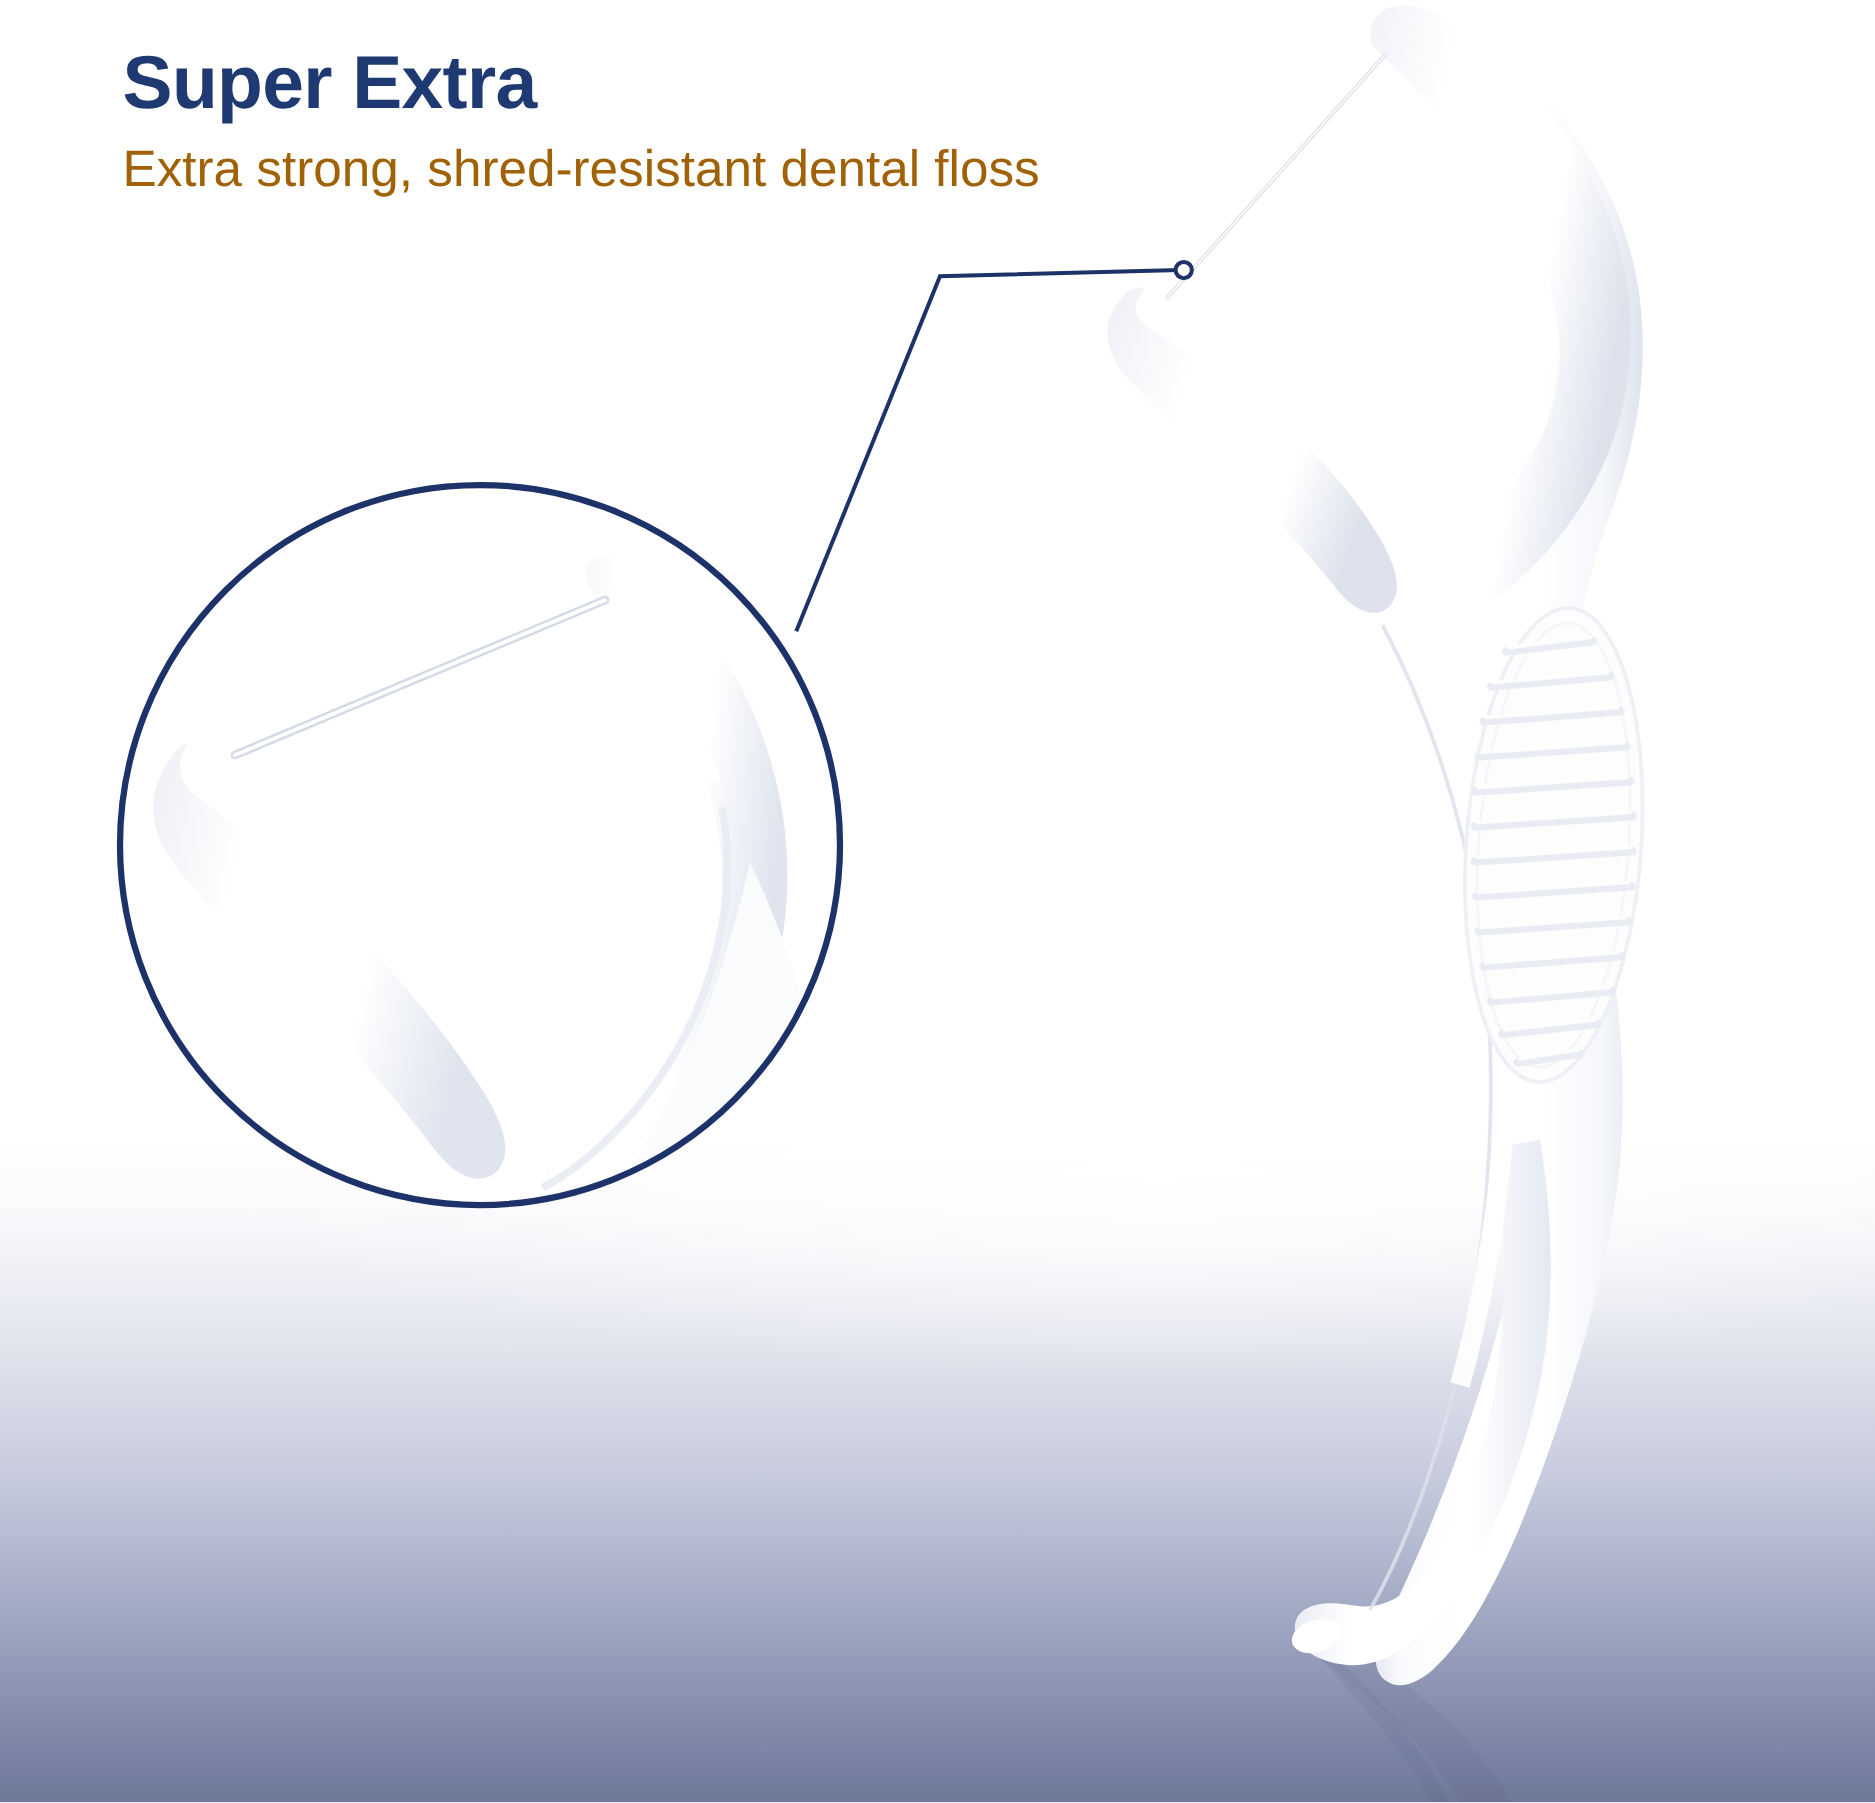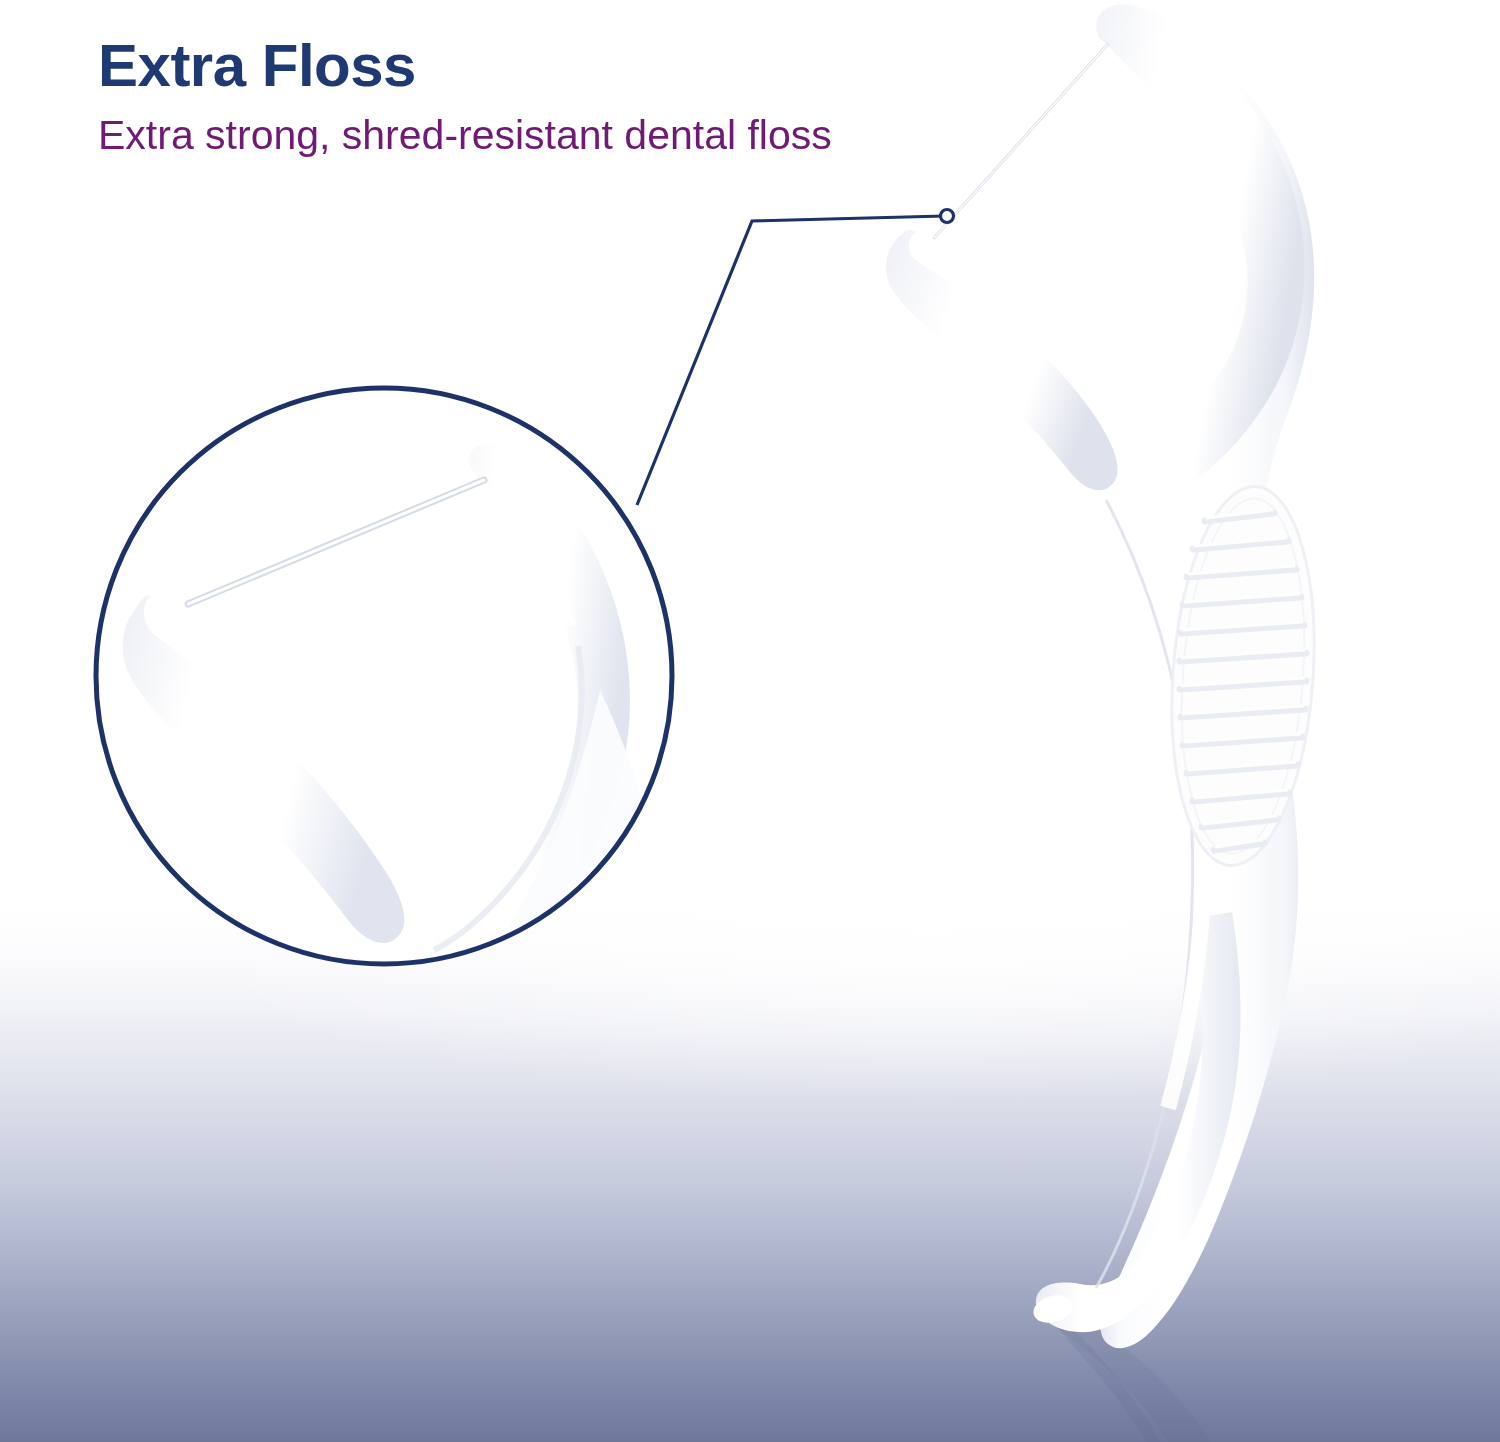--- a/index.html
+++ b/index.html
@@ -59,21 +59,21 @@
     line-height: 1.0;
     letter-spacing: -0.5px;
     color: #1f3a72;
     margin: 0 0 14px 0;
     white-space: nowrap;
   }
   #subtitle {
     font-size: 41px;
     font-weight: normal;
     line-height: 1.24;
-    color: #701a75;
+    color: #a16207;
     margin: 0;
     max-width: 800px;
   }
 
   
   #callout {
     position: absolute;
     left: 0; top: 0;
     width: 1500px; height: 1442px;
     pointer-events: none;
@@ -328,17 +328,17 @@
   <svg id="callout" viewBox="0 0 1500 1442">
 
     <path d="M944,216 L752,221 L637,505" fill="none" stroke="#1d3268" stroke-width="3.2" stroke-linejoin="miter" stroke-linecap="butt"></path>
 
     <circle cx="947" cy="216" r="6.5" fill="#ffffff" stroke="#1d3268" stroke-width="3.2"></circle>
 
     <circle cx="384" cy="676" r="288" fill="none" stroke="#1d3268" stroke-width="5"></circle>
   </svg>
 
   <div id="text-block">
-    <h1 id="title">Extra Floss</h1>
+    <h1 id="title">Super Extra</h1>
     <p id="subtitle">Extra strong, shred-resistant dental floss</p>
   </div>
 
 </div>
 
 </body></html>

